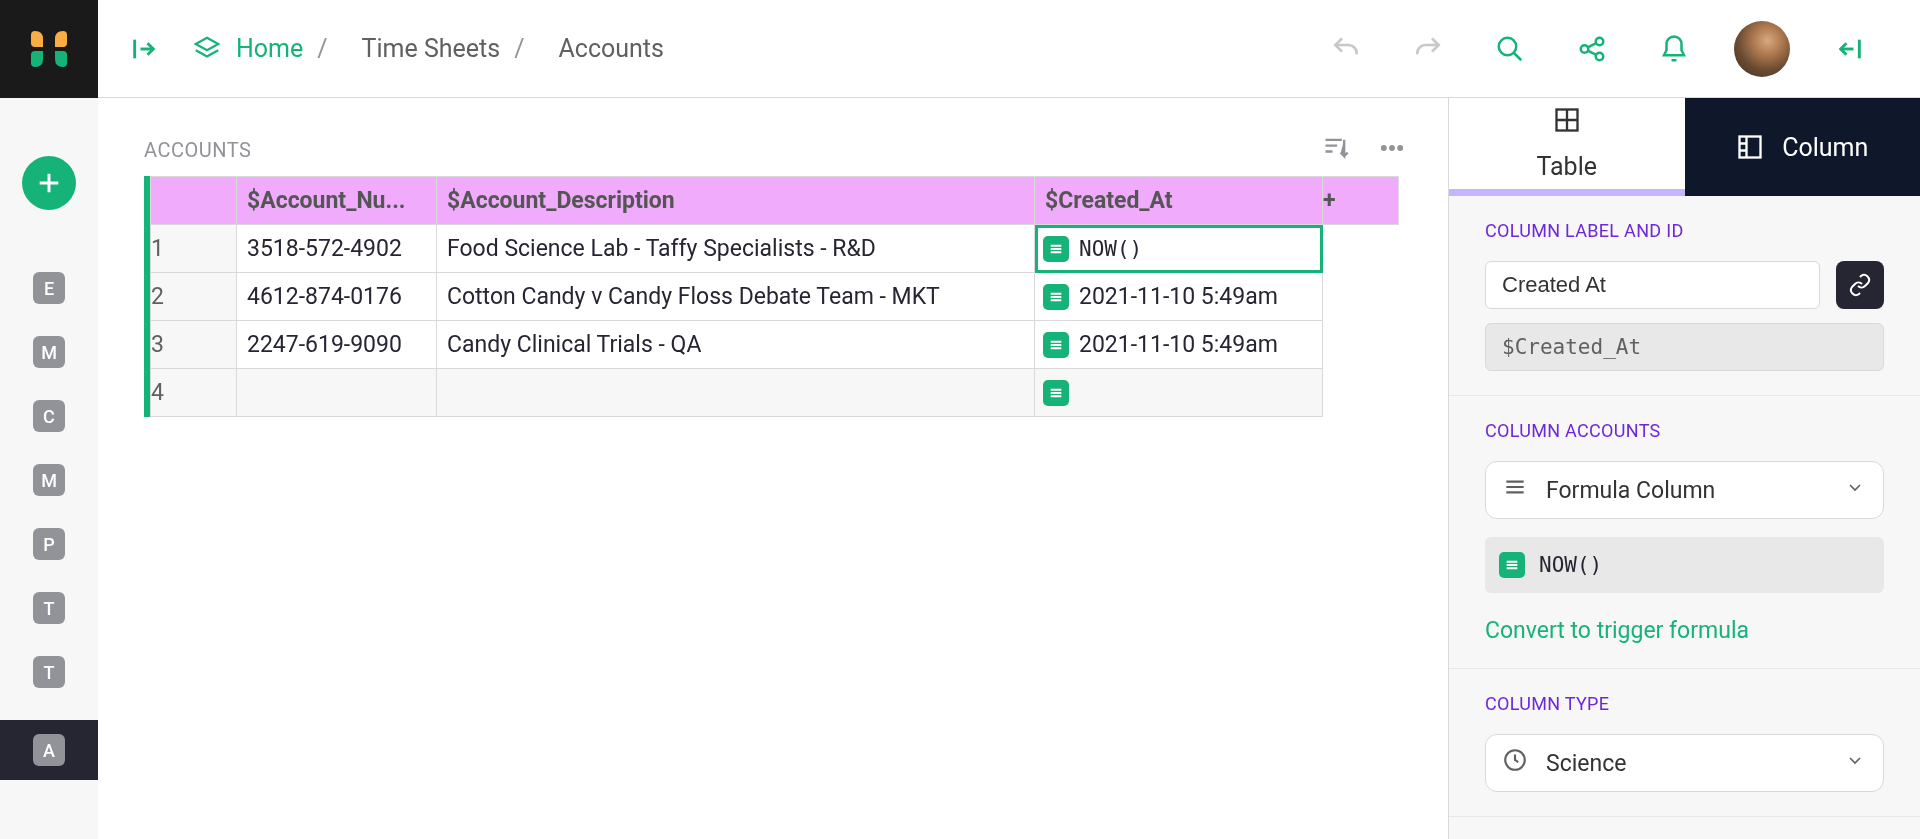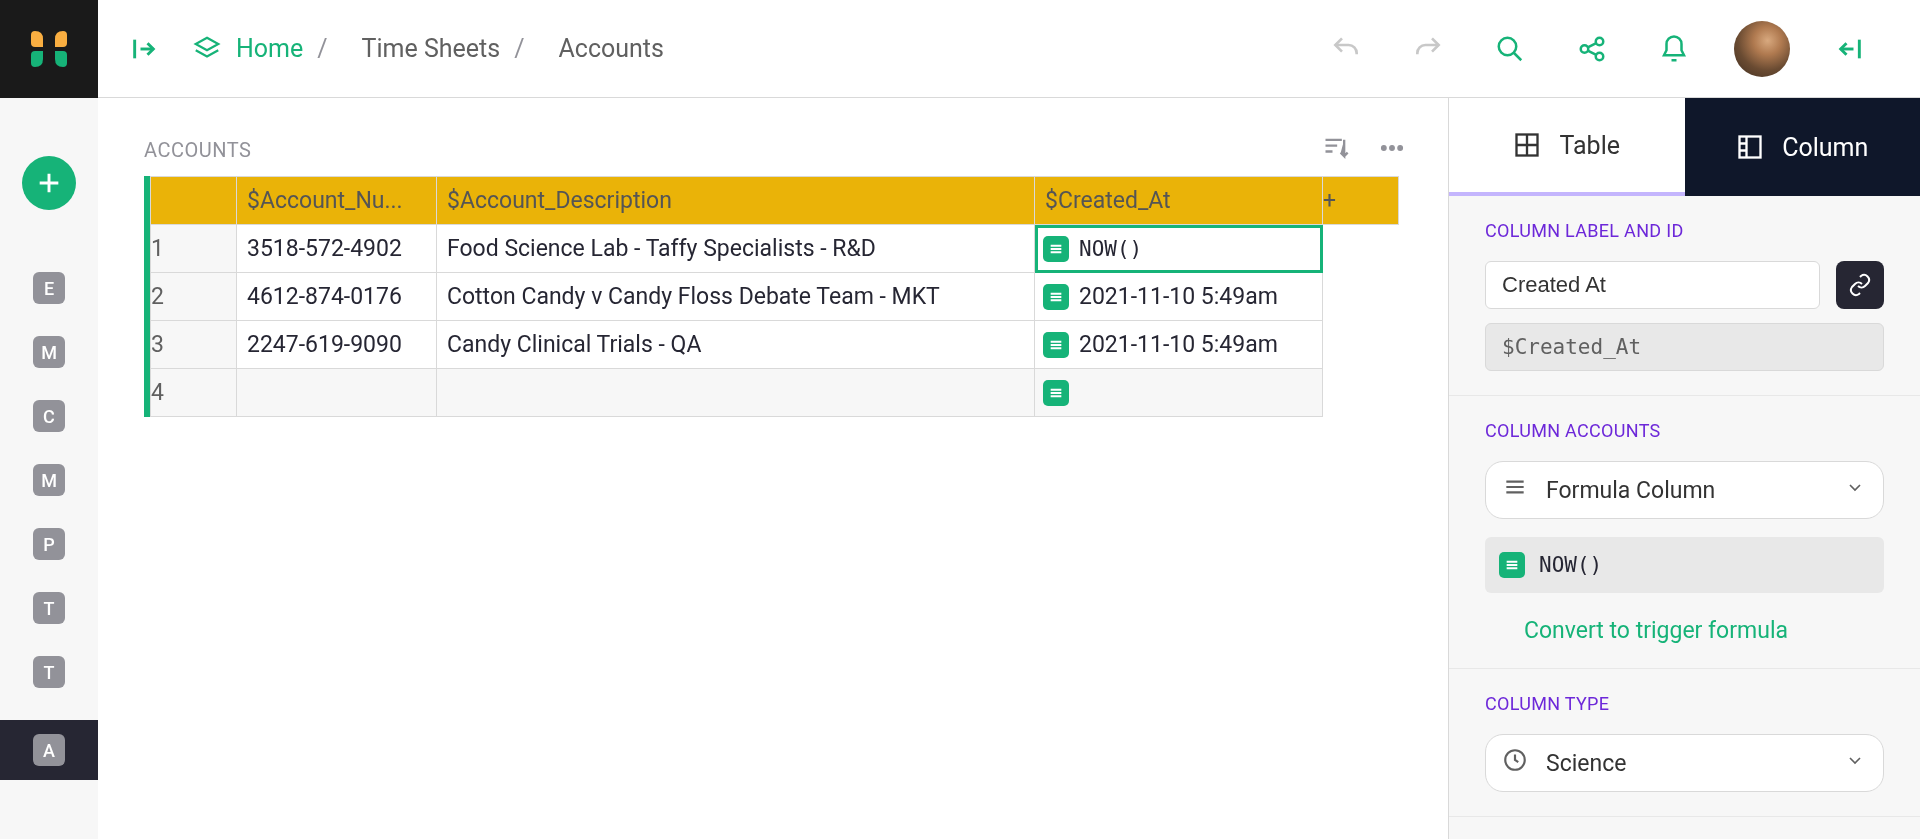--- a/index.html
+++ b/index.html
@@ -37,56 +37,56 @@
   
   .grid-area { flex: 1; padding: 36px 32px 0 46px; overflow: auto; }
   .grid-title-row { display: flex; align-items: center; justify-content: space-between; margin-bottom: 10px; padding-right: 10px; }
   .grid-title { font-size: 20px; color: #929299; letter-spacing: 0.5px; }
   .grid-title-actions { display: flex; gap: 28px; }
   .grid-title-actions svg { stroke: #929299; fill: #929299; }
 
   .grid { border-left: 6px solid #16b378; background: #fff; }
   table.data { border-collapse: collapse; }
   table.data th, table.data td { border: 1px solid #d9d9d9; font-size: 23px; font-weight: 400; text-align: left; height: 48px; }
-  table.data th { background: #eab308; color: #555; font-weight: 400; }
+  table.data th { background: #f0abfc; color: #555; font-weight: 700; }
   th.rownum, td.rownum { width: 86px; text-align: center; color: #606060; background: #f7f7f7; }
   th.col-acct { width: 200px; padding: 0 10px; }
   th.col-desc { width: 598px; padding: 0 10px; text-align: center; }
   th.col-created { width: 288px; padding: 0 10px; text-align: center; background: #e8e8e8; }
   th.col-add { width: 76px; text-align: center; color: #929299; cursor: pointer; background: #f7f7f7; }
   td.cell { padding: 0 10px; }
   td.cell-created { padding: 0 8px; }
   .created-cell { display: flex; align-items: center; gap: 10px; height: 100%; }
   .formula-icon { width: 26px; height: 26px; border-radius: 5px; background: #16b378; display: inline-flex; align-items: center; justify-content: center; flex-shrink: 0; }
   .formula-icon svg { width: 16px; height: 16px; }
   td.cell-created.editing { outline: 3px solid #16b378; outline-offset: -3px; background: #fff; }
   td.cell-created.editing .created-cell span { font-family: ui-monospace, Menlo, Consolas, monospace; font-size: 21px; }
   tr.newrow td { background: #f7f7f7; }
   tr.newrow td.cell, tr.newrow td.cell-created { background: #f7f7f7; }
 
   
   .rpanel { width: 472px; border-left: 1px solid #d9d9d9; display: flex; flex-direction: column; background: #fff; height: 100%; }
   .rpanel-tabs { height: 98px; display: flex; }
   .rtab { flex: 1; display: flex; align-items: center; justify-content: center; gap: 18px; font-size: 25px; cursor: pointer; }
-  .rtab-table { background: #fff; border-bottom: 4px solid #c4b5fd; color: #333; }
+  .rtab-table { background: #fff; border-bottom: 7px solid #c4b5fd; color: #333; flex-direction: column; }
   .rtab-column { background: #0f172a; color: #fff; }
   .rtab svg { stroke: currentColor; }
   .rpanel-body { flex: 1; overflow-y: auto; background: #f7f7f7; }
   .rsection { padding: 24px 36px 24px 36px; border-bottom: 1px solid #e8e8e8; background: #f7f7f7; }
   .rsection-title { font-size: 18px; color: #6d28d9; margin-bottom: 20px; letter-spacing: 0.3px; }
   .rinput { width: 100%; height: 48px; border: 1px solid #d9d9d9; border-radius: 6px; background: #fff; padding: 0 16px; font-size: 22px; color: #333; }
   .rinput-ro { background: #e8e8e8; font-family: ui-monospace, Menlo, Consolas, monospace; font-size: 21px; color: #606060; display: flex; align-items: center; }
   .rrow { display: flex; align-items: center; gap: 16px; }
   .link-btn { width: 48px; height: 48px; border-radius: 8px; background: #262633; display: flex; align-items: center; justify-content: center; cursor: pointer; }
   .link-btn svg { stroke: #fff; }
-  .rselect { width: 100%; height: 58px; border: 1px solid #d9d9d9; border-radius: 18px; background: #fff; padding: 0 50px 0 60px; font-size: 23px; color: #333; position: relative; display: flex; align-items: center; cursor: pointer; }
+  .rselect { width: 100%; height: 58px; border: 1px solid #d9d9d9; border-radius: 12px; background: #fff; padding: 0 50px 0 60px; font-size: 23px; color: #333; position: relative; display: flex; align-items: center; cursor: pointer; }
   .rselect .sel-icon { position: absolute; left: 16px; top: 50%; transform: translateY(-50%); }
   .rselect .sel-chevron { position: absolute; right: 18px; top: 50%; transform: translateY(-50%); }
   .rformula-box { margin-top: 18px; height: 56px; border-radius: 6px; background: #e8e8e8; display: flex; align-items: center; gap: 14px; padding: 0 14px; font-family: ui-monospace, Menlo, Consolas, monospace; font-size: 21px; cursor: pointer; }
-  .rlink { display: block; margin-top: 24px; color: #16b378; font-size: 23px; cursor: pointer; margin-left: 39px; }
+  .rlink { display: block; margin-top: 24px; color: #16b378; font-size: 23px; cursor: pointer; }
 </style>
 </head>
 <body>
 
 <div class="rail">
   <div class="rail-logo">
     <svg viewBox="0 0 48 48">
       <g>
         <path d="M10 6 Q18 6 18 14 L18 22 L10 22 Q6 22 6 18 L6 10 Q6 6 10 6 Z" fill="#f9ae41"></path>
         <path d="M38 6 Q30 6 30 14 L30 22 L38 22 Q42 22 42 18 L42 10 Q42 6 38 6 Z" fill="#f9ae41"></path>

